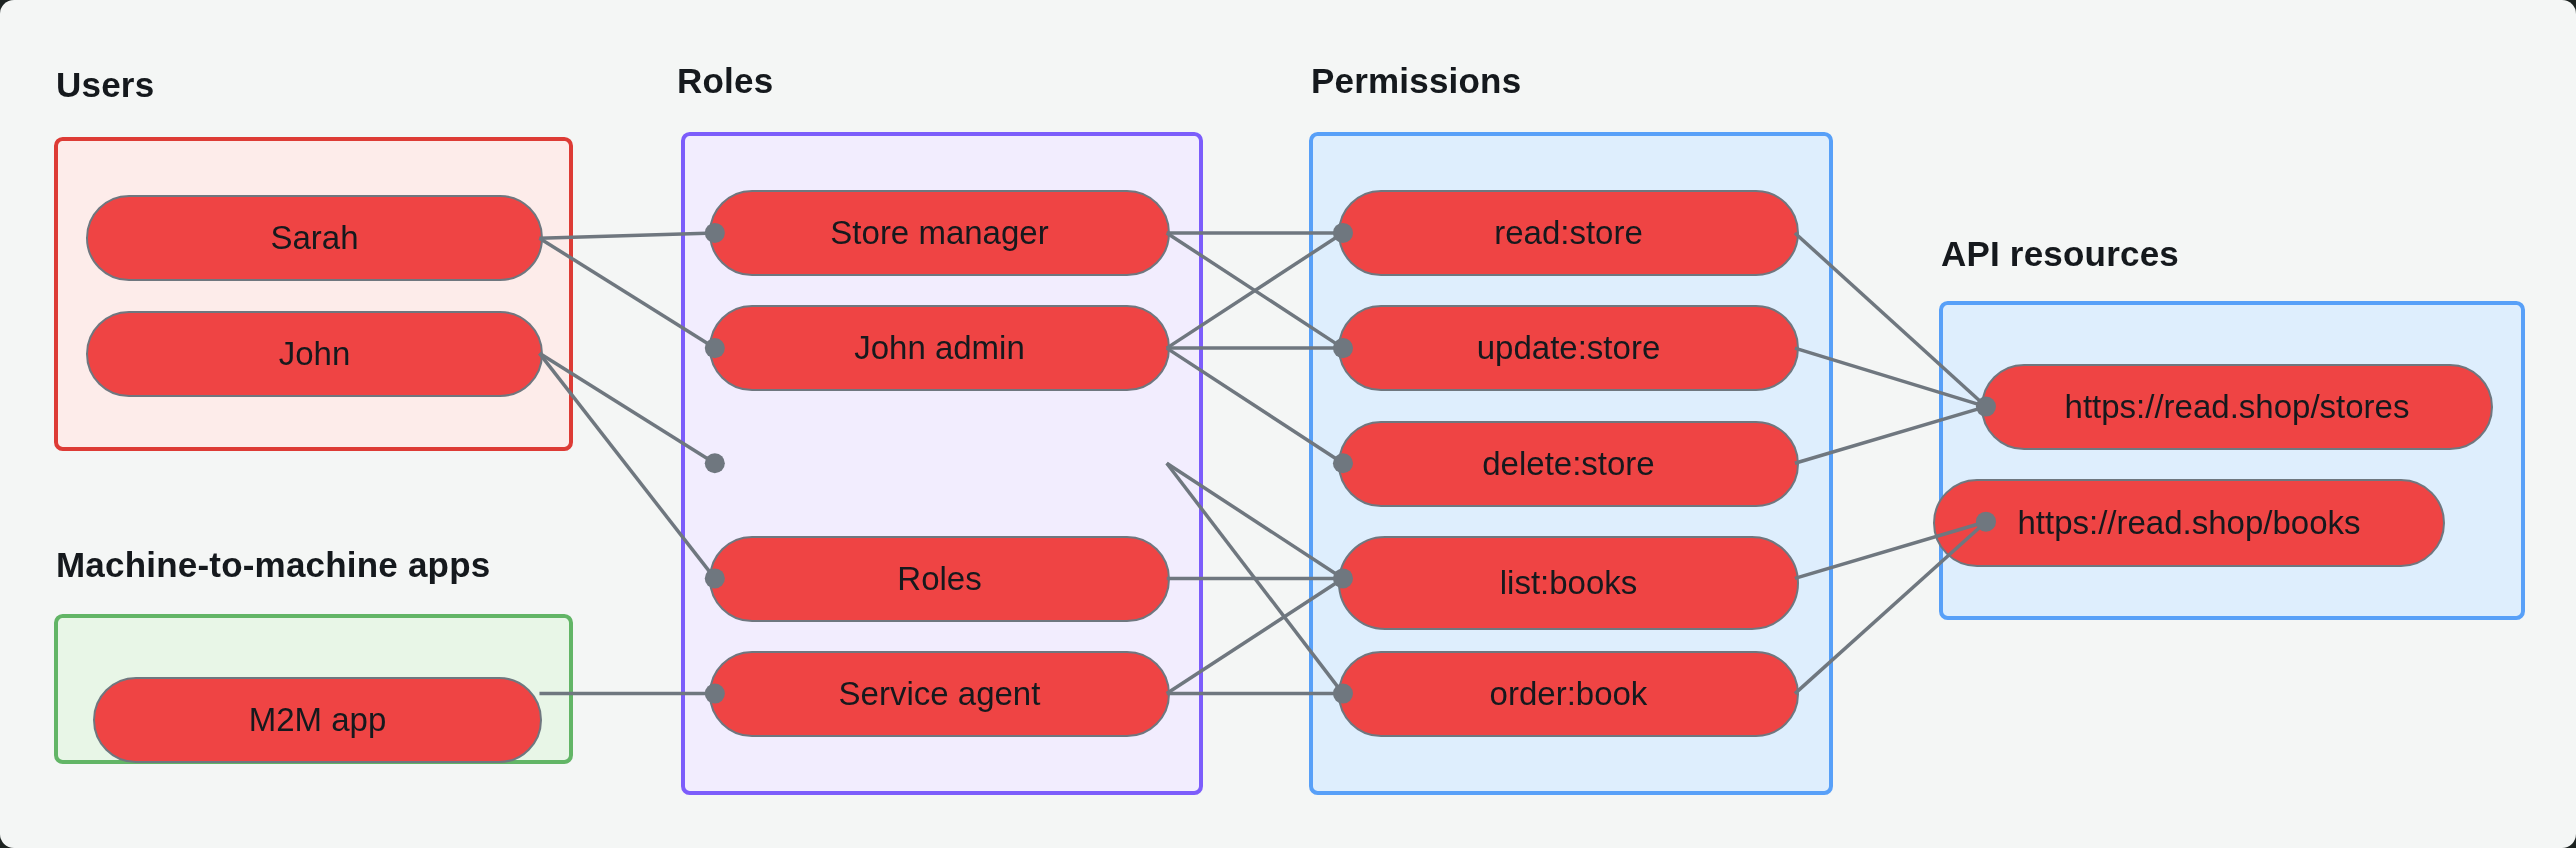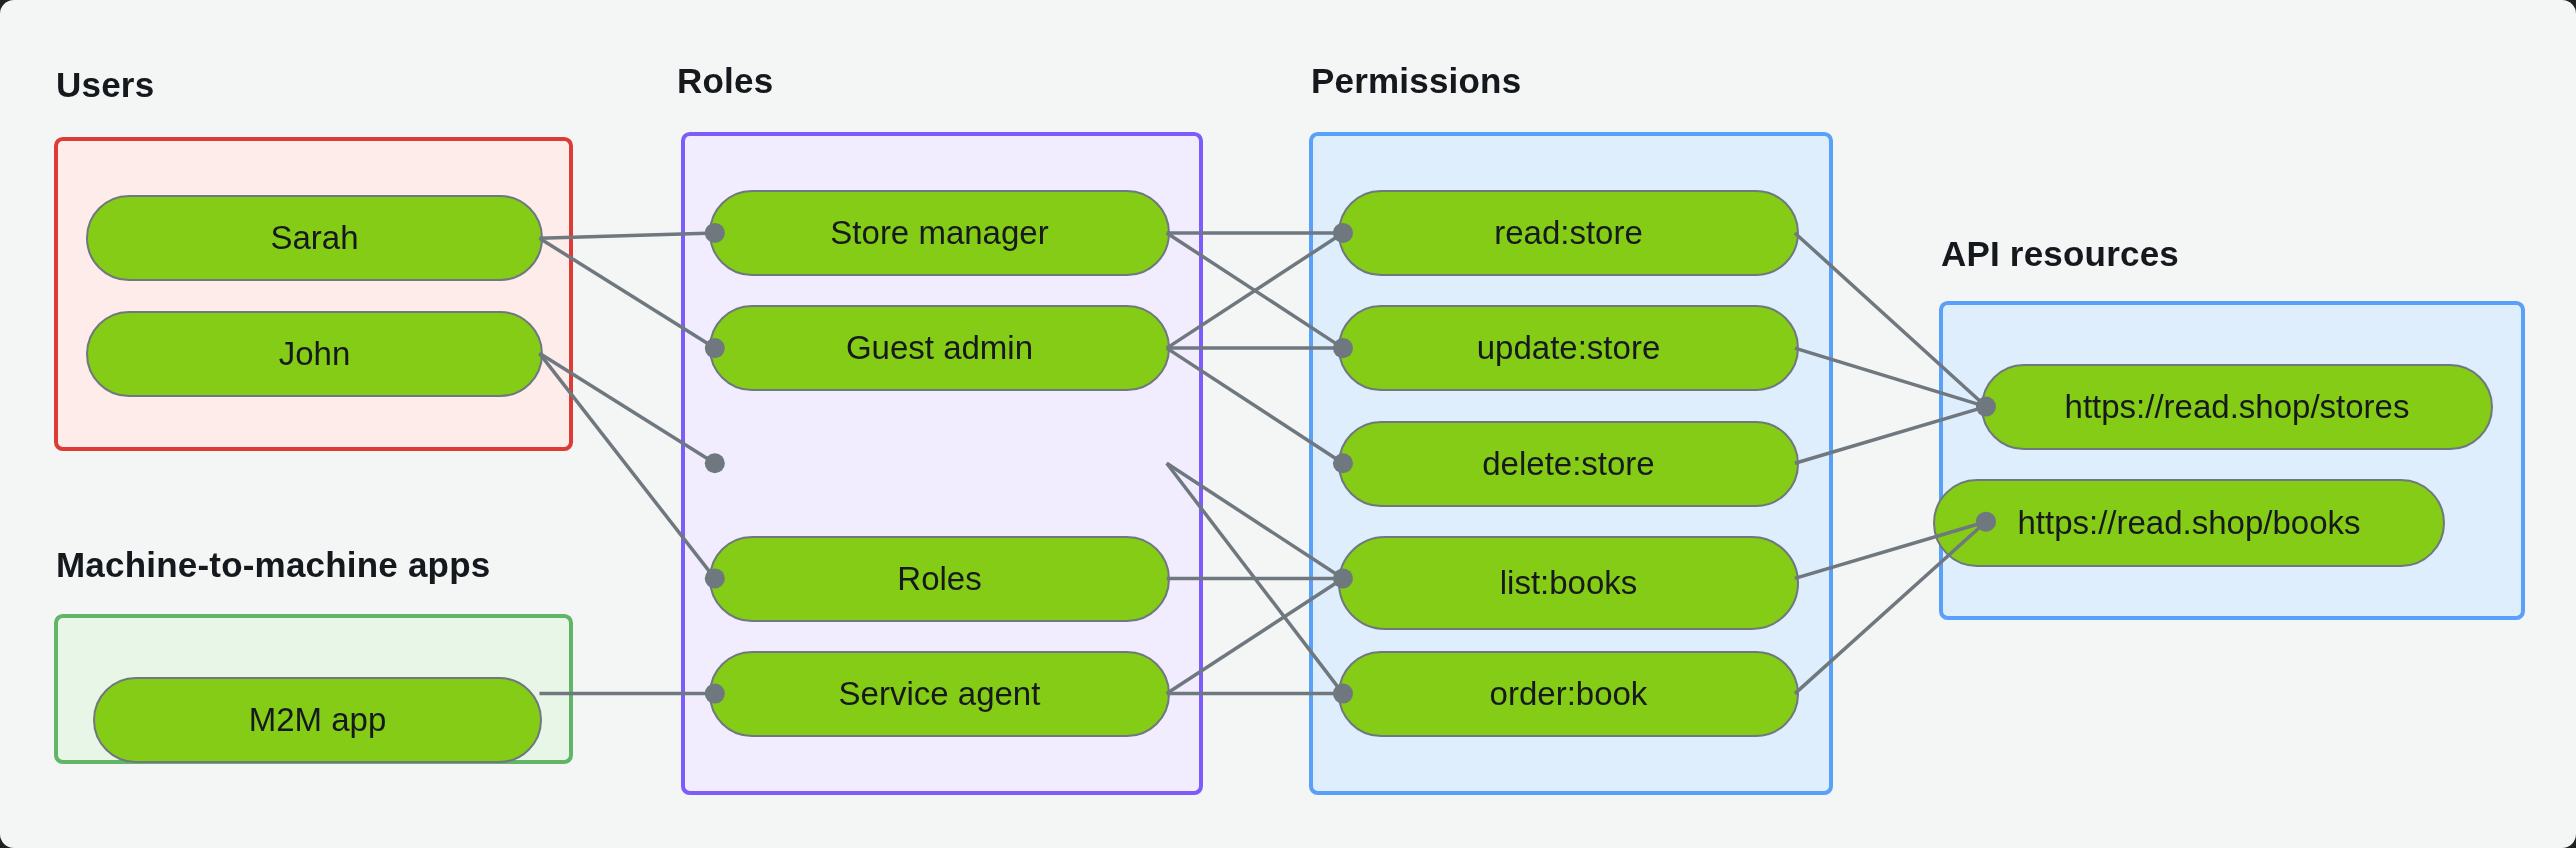--- a/index.html
+++ b/index.html
@@ -9,21 +9,21 @@
   }
   .group-label{
     position:absolute;font-size:35px;font-weight:700;color:#15191d;
     white-space:nowrap;letter-spacing:0.2px;
   }
   .group-box{
     position:absolute;border:4.4px solid transparent;border-radius:8.7px;
     box-sizing:border-box;z-index:1;
   }
   .node{
-    position:absolute;box-sizing:border-box;background:#84cc16;
+    position:absolute;box-sizing:border-box;background:#ef4444;
     border:2.6px solid #6f777f;border-radius:61px;display:flex;
     align-items:center;justify-content:center;font-size:33px;color:#16191d;
     z-index:2;white-space:nowrap;
   }
   #edge-layer{position:absolute;left:0;top:0;z-index:5;pointer-events:none;}
 </style>
 </head>
 <body>
 
 <div class="canvas">
@@ -37,21 +37,21 @@
   <div class="group-box" style="left: 54px; top: 137px; width: 519px; height: 314px; border-color: rgb(221, 59, 53); background: rgb(253, 236, 234);"></div>
   <div class="group-box" style="left: 54px; top: 614px; width: 519px; height: 150px; border-color: rgb(98, 181, 102); background: rgb(232, 246, 231);"></div>
   <div class="group-box" style="left: 681px; top: 132px; width: 522px; height: 663px; border-color: rgb(124, 93, 251); background: rgb(242, 237, 254);"></div>
   <div class="group-box" style="left: 1309px; top: 132px; width: 524px; height: 663px; border-color: rgb(88, 160, 248); background: rgb(222, 238, 253);"></div>
   <div class="group-box" style="left: 1939px; top: 301px; width: 586px; height: 319px; border-color: rgb(88, 160, 248); background: rgb(222, 238, 253);"></div>
 
   <div class="node" style="left: 86px; top: 195px; width: 457px; height: 86px;">Sarah</div>
   <div class="node" style="left: 86px; top: 311px; width: 457px; height: 86px;">John</div>
   <div class="node" style="left: 93px; top: 651px; width: 449px; height: 86px; margin-top: 26px;">M2M app</div>
   <div class="node" style="left: 709px; top: 190px; width: 461px; height: 86px;">Store manager</div>
-  <div class="node" style="left: 709px; top: 305px; width: 461px; height: 86px;">Guest admin</div>
+  <div class="node" style="left: 709px; top: 305px; width: 461px; height: 86px;">John admin</div>
   <div class="node" style="left: 709px; top: 536px; width: 461px; height: 86px;">Roles</div>
   <div class="node" style="left: 709px; top: 651px; width: 461px; height: 86px;">Service agent</div>
   <div class="node" style="left: 1338px; top: 190px; width: 461px; height: 86px;">read:store</div>
   <div class="node" style="left: 1338px; top: 305px; width: 461px; height: 86px;">update:store</div>
   <div class="node" style="left: 1338px; top: 421px; width: 461px; height: 86px;">delete:store</div>
   <div class="node" style="left: 1338px; top: 536px; width: 461px; height: 94px;">list:books</div>
   <div class="node" style="left: 1338px; top: 651px; width: 461px; height: 86px;">order:book</div>
   <div class="node" style="left: 1981px; top: 364px; width: 512px; height: 86px;">https://read.shop/stores</div>
   <div class="node" style="left: 1933px; top: 479px; width: 512px; height: 88px;">https://read.shop/books</div>
 

